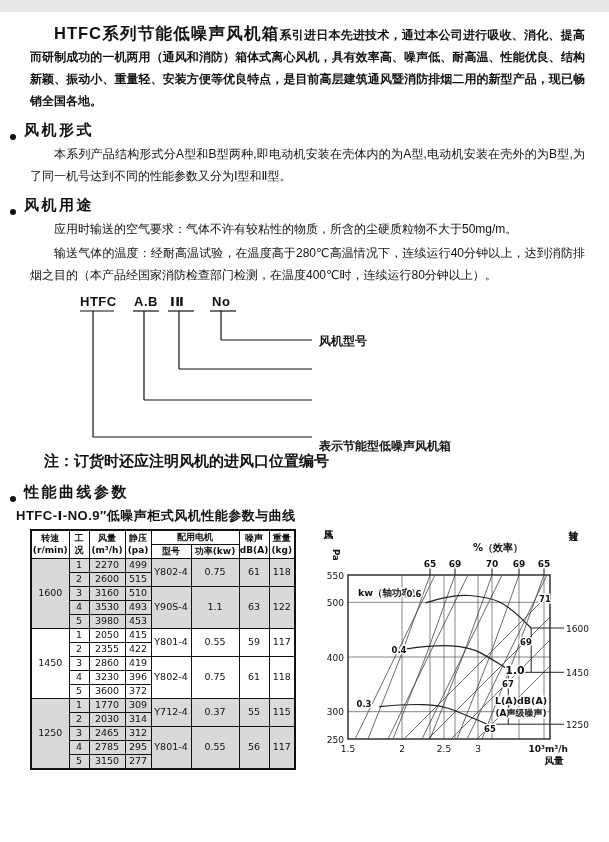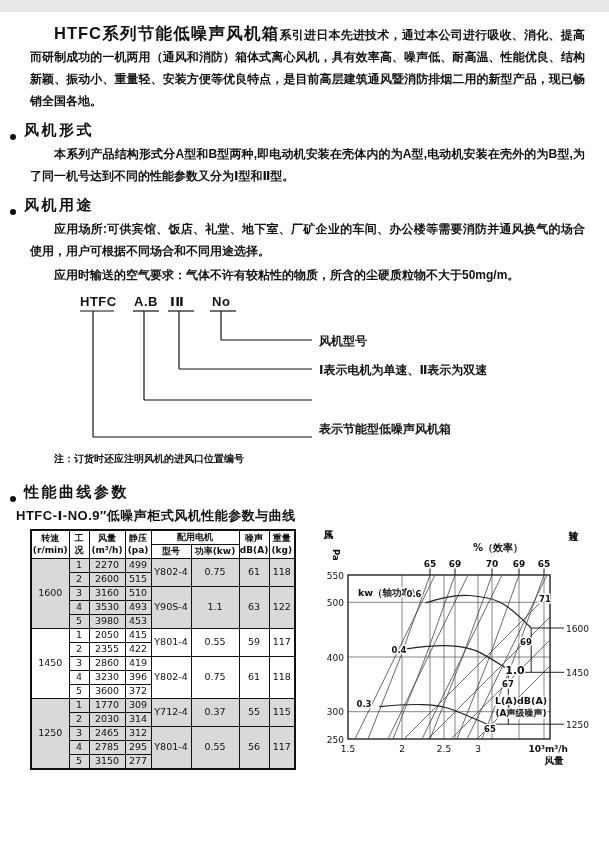--- a/index.html
+++ b/index.html
@@ -8,27 +8,27 @@
     font-family:"Liberation Sans","DejaVu Sans",sans-serif;color:#111;
     overflow:hidden;margin:12px auto;
   }
   .content{padding:10px 24px 0 30px;}
   p{margin:0;}
   .intro{font-size:12px;font-weight:bold;line-height:22px;text-align:justify;text-indent:2em;}
   .intro-title{font-size:16.5px;font-weight:bold;letter-spacing:1px;}
   .sec-h{display:flex;align-items:flex-end;margin:9px 0 3px -20px;}
   .sec-h .dot{width:6px;height:6px;border-radius:50%;background:#111;margin-right:8px;flex:0 0 auto;}
   .sec-h .t{font-size:15px;font-weight:bold;letter-spacing:2.5px;}
-  .body-p{font-size:12px;font-weight:bold;line-height:22px;text-align:justify;text-indent:2em;margin-top:2px;}
+  .body-p{font-size:12px;font-weight:normal;line-height:22px;text-align:justify;text-indent:2em;margin-top:2px;}
   
   .diagram{position:relative;height:180px;margin-top:8px;}
   .diagram svg{position:absolute;left:0;top:0;pointer-events:none;}
   .dg-code{position:absolute;top:0;font-size:13px;font-weight:bold;letter-spacing:.5px;}
   .dg-label{position:absolute;left:289px;font-size:12px;font-weight:bold;white-space:nowrap;}
-  .dg-note{position:absolute;left:24px;top:158px;font-size:10px;font-weight:bold;}
+  .dg-note{position:absolute;left:14px;top:158px;font-size:15px;font-weight:bold;}
   
   .cols{display:flex;align-items:flex-start;padding-left:30px;margin-top:2px;}
   .left-col{width:268px;flex:0 0 auto;}
   .tbl-title{font-size:13px;font-weight:bold;letter-spacing:.5px;margin:2px 0 4px -14px;white-space:nowrap;}
   table.perf{border-collapse:collapse;border:2px solid #111;table-layout:fixed;width:264px;}
   table.perf th,table.perf td{
     border:1px solid #111;font-size:9.5px;text-align:center;padding:0;
     line-height:12.5px;height:13px;font-family:"DejaVu Sans","Liberation Sans",sans-serif;
   }
   table.perf th{font-weight:bold;font-size:9px;}
@@ -50,22 +50,22 @@
     <div class="sec-h">
       <span class="dot"></span>
       <span class="t">风机形式</span>
     </div>
     <p class="body-p">本系列产品结构形式分A型和B型两种,即电动机安装在壳体内的为A型,电动机安装在壳外的为B型,为了同一机号达到不同的性能参数又分为Ⅰ型和Ⅱ型。</p>
 
     <div class="sec-h">
       <span class="dot"></span>
       <span class="t">风机用途</span>
     </div>
-    <p class="body-p">应用场所:可供宾馆、饭店、礼堂、地下室、厂矿企业的车间、办公楼等需要消防并通风换气的场合使用，用户可根据不同场合和不同用途选择。</p>
     <p class="body-p">应用时输送的空气要求：气体不许有较粘性的物质，所含的尘硬质粒物不大于50mg/m。</p>
+    <p class="body-p">输送气体的温度：经耐高温试验，在温度高于280℃高温情况下，连续运行40分钟以上，达到消防排烟之目的（本产品经国家消防检查部门检测，在温度400℃时，连续运行80分钟以上）。</p>
 
     <div class="diagram">
       <svg width="609" height="178" viewBox="0 0 609 178">
         <g stroke="#111" stroke-width="1.2" fill="none">
           <line x1="50" y1="17" x2="84" y2="17"></line>
           <line x1="103" y1="17" x2="129" y2="17"></line>
           <line x1="138" y1="17" x2="164" y2="17"></line>
           <line x1="180" y1="17" x2="206" y2="17"></line>
           <line x1="63" y1="17" x2="63" y2="143"></line>
           <line x1="114" y1="17" x2="114" y2="106"></line>
@@ -75,22 +75,21 @@
           <line x1="149" y1="75" x2="282" y2="75"></line>
           <line x1="114" y1="106" x2="282" y2="106"></line>
           <line x1="63" y1="143" x2="282" y2="143"></line>
         </g>
       </svg>
       <span class="dg-code" style="left:50px">HTFC</span>
       <span class="dg-code" style="left:104px">A.B</span>
       <span class="dg-code" style="left:140px">ⅠⅡ</span>
       <span class="dg-code" style="left:182px">No</span>
       <span class="dg-label" style="top:39px">风机型号</span>
-      <span class="dg-label" style="top:68px">Ⅰ表示电机为单速、Ⅱ表示为双速</span>
-      <span class="dg-label" style="top:127px">表示节能型低噪声风机箱</span>
+      <span class="dg-label" style="top:144px">表示节能型低噪声风机箱</span>
       <span class="dg-note">注：订货时还应注明风机的进风口位置编号</span>
     </div>
 
     <div class="sec-h">
       <span class="dot"></span>
       <span class="t">性能曲线参数</span>
     </div>
   </div>
 
   <div class="cols">

